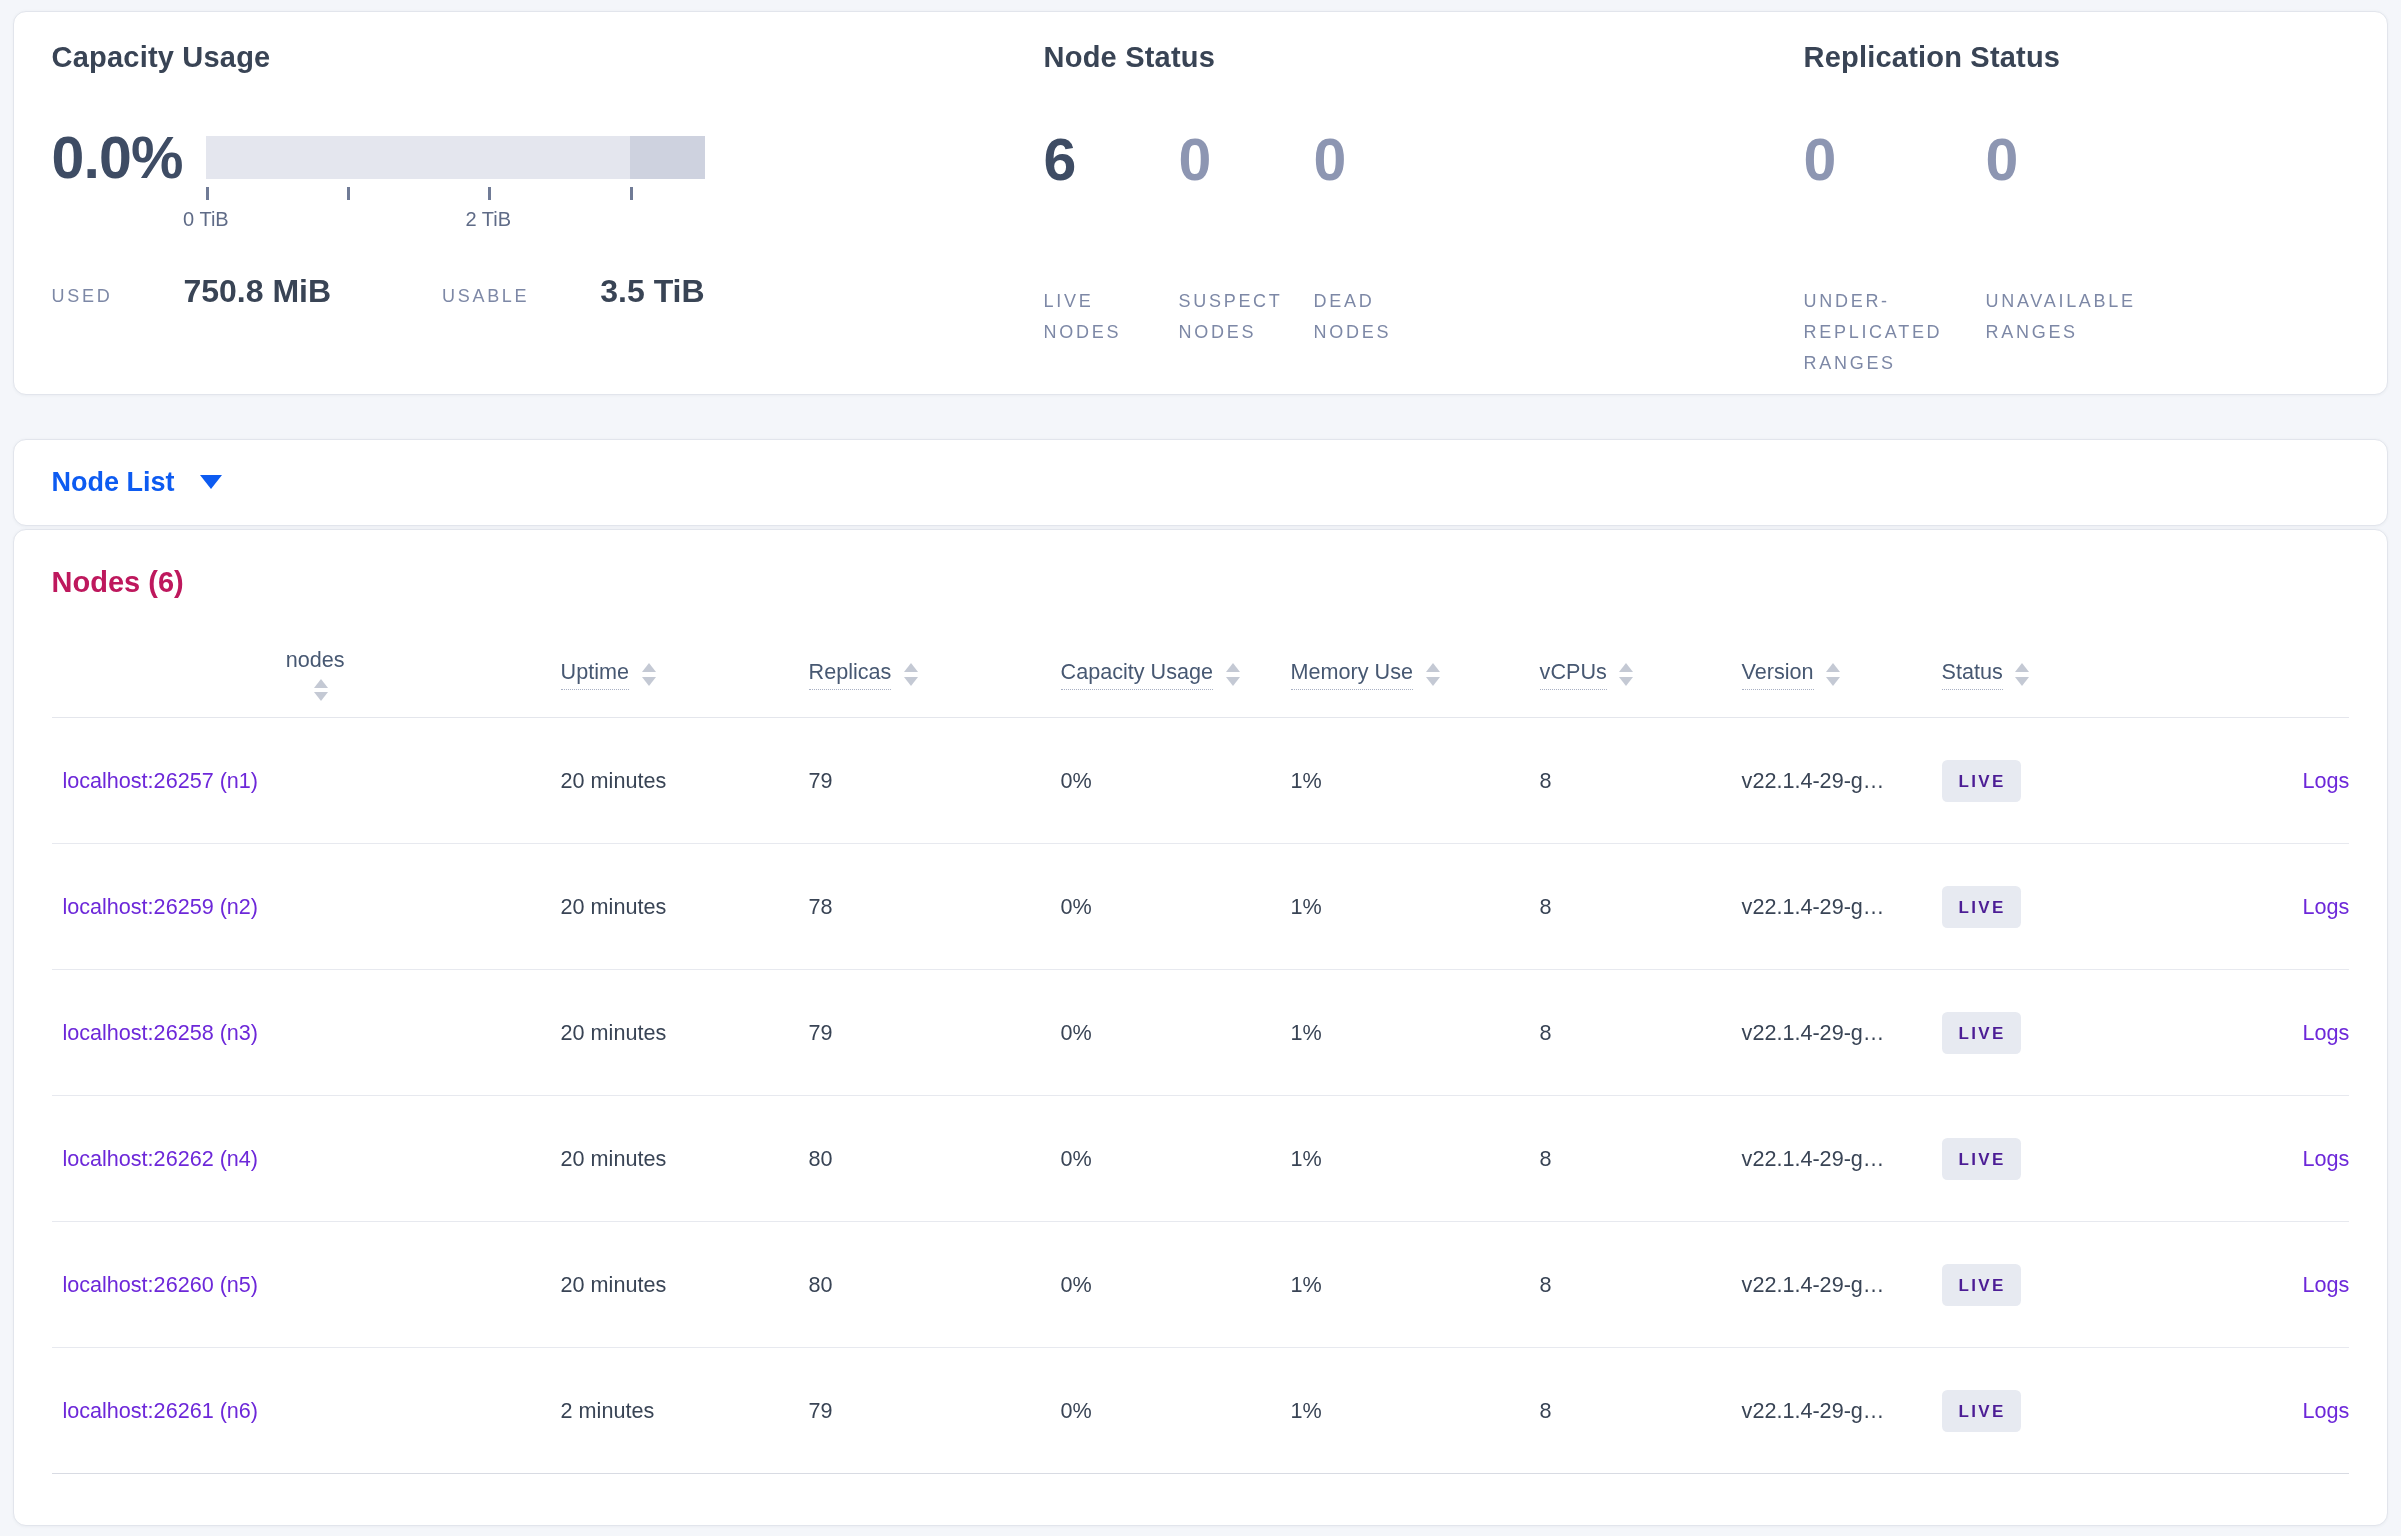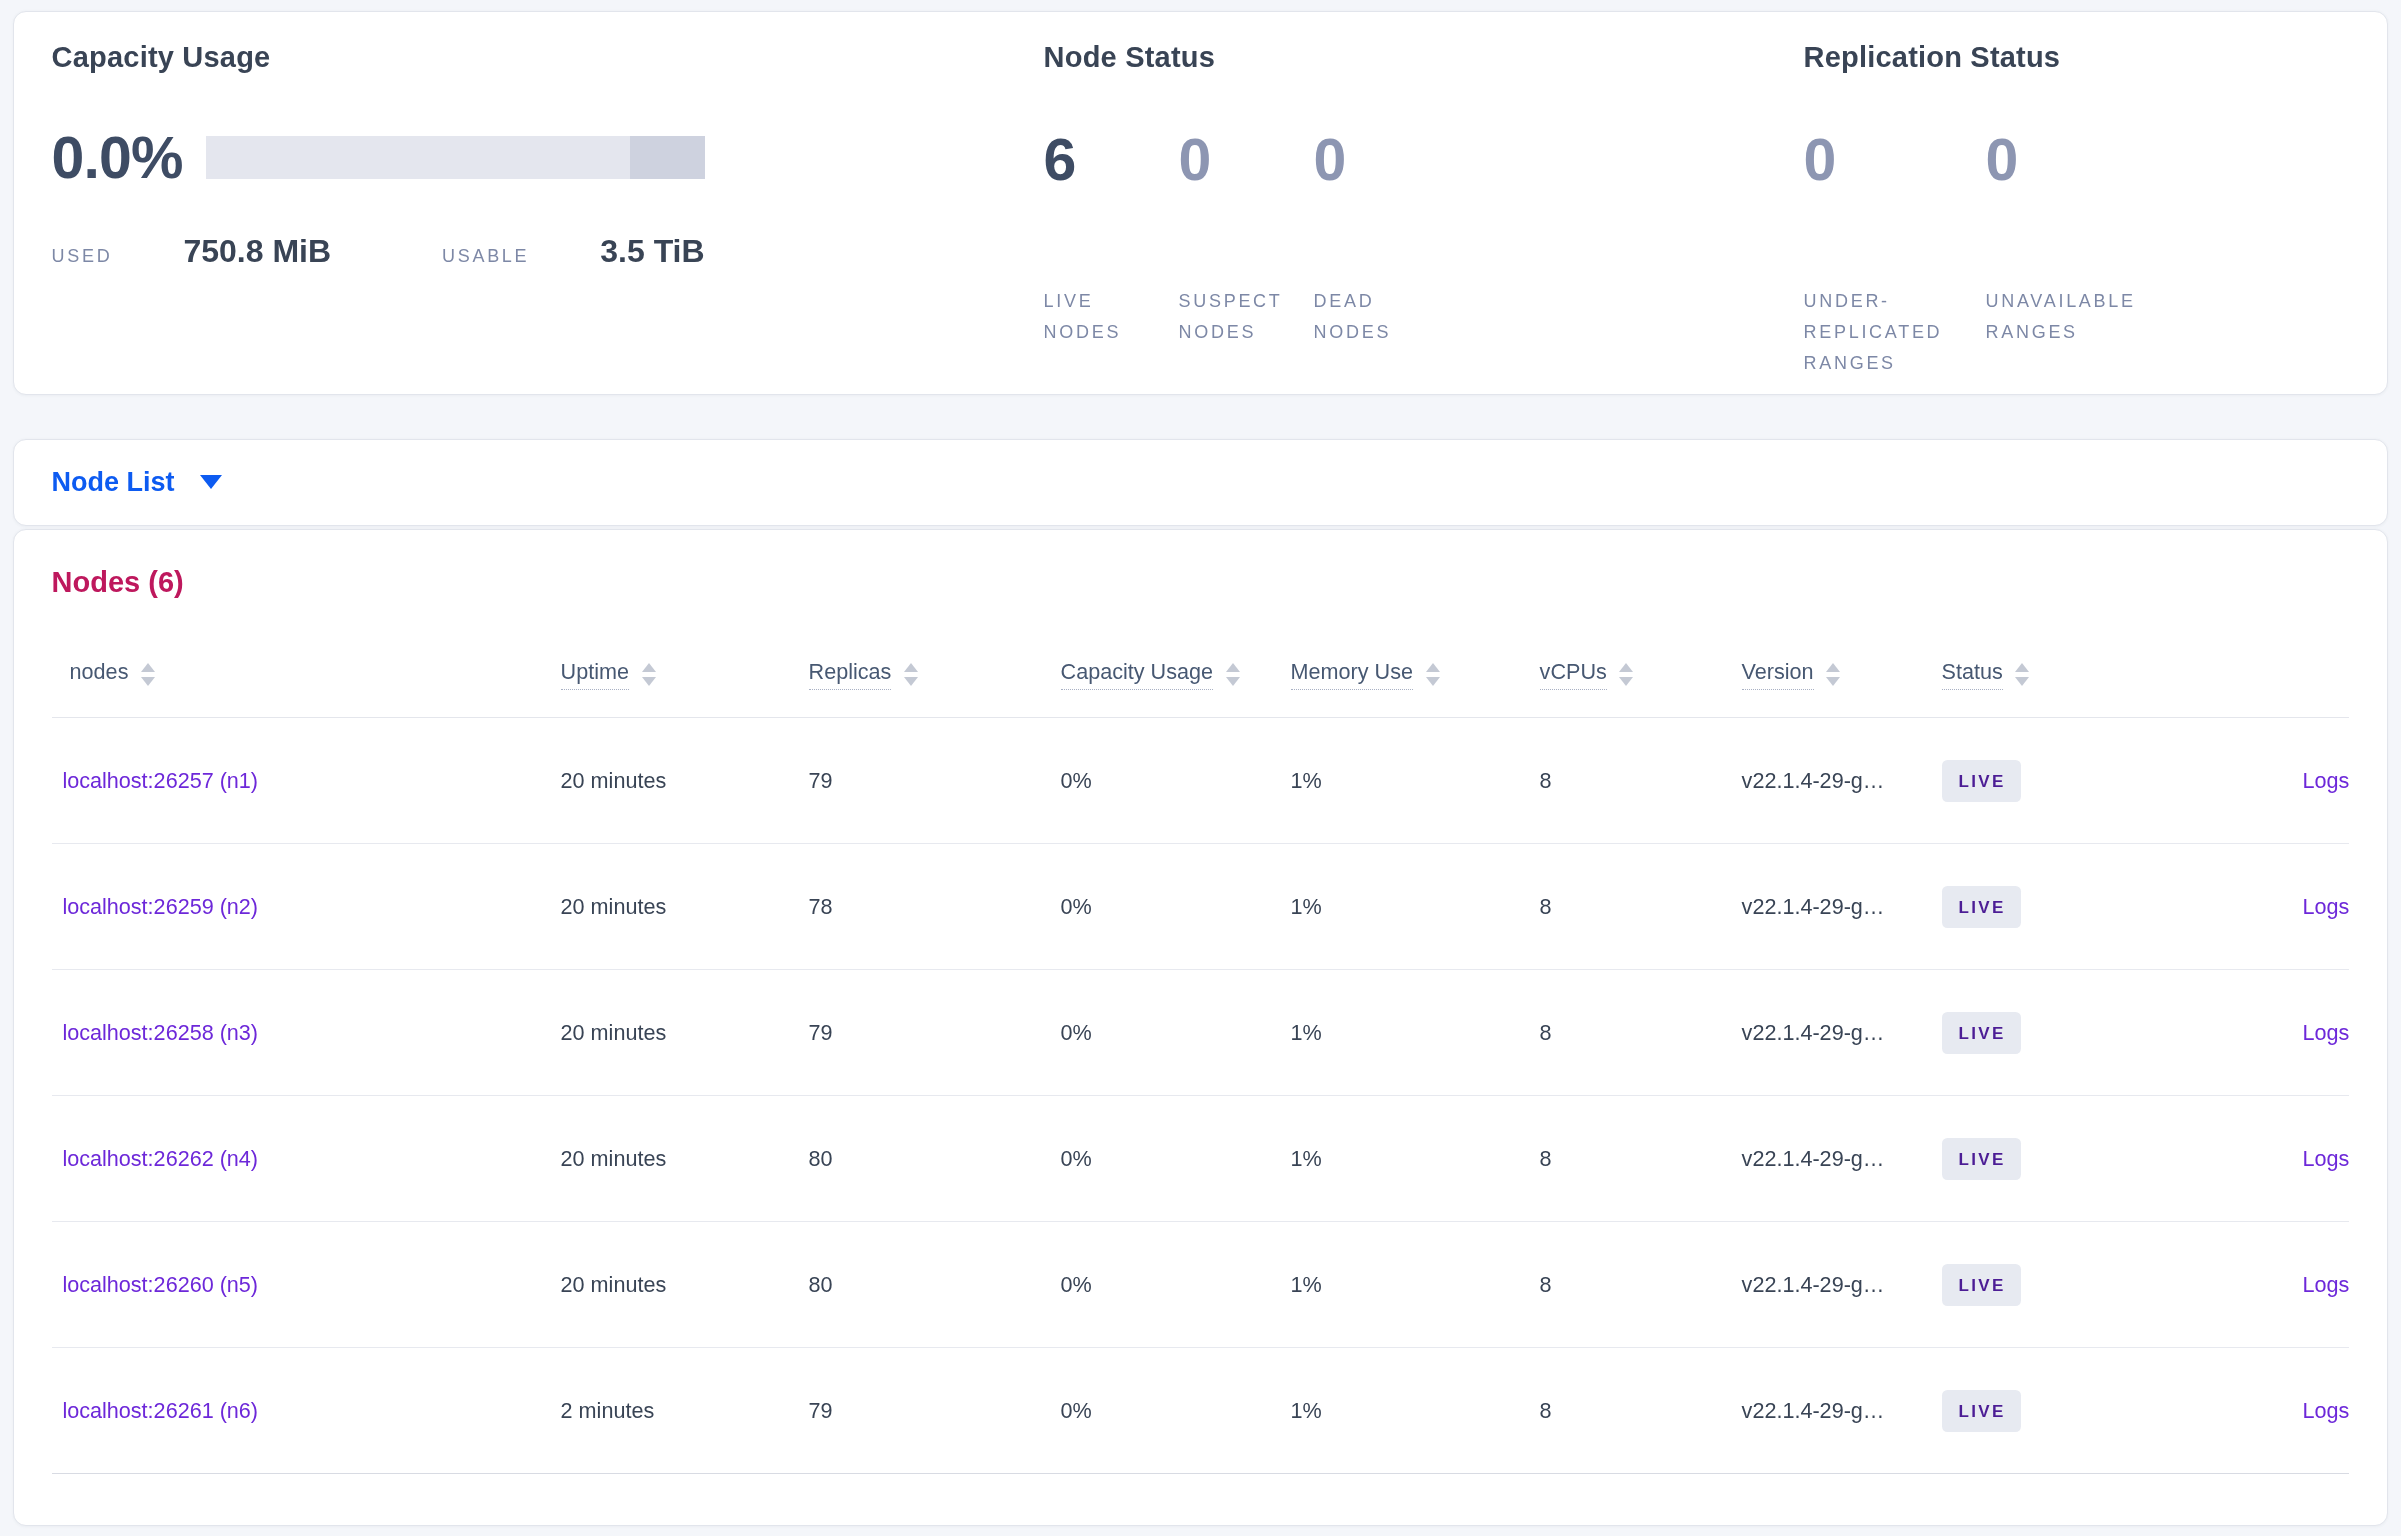--- a/index.html
+++ b/index.html
@@ -40,21 +40,21 @@
   .caret-down { margin-left:25px; width:0; height:0; border-left:11.7px solid transparent; border-right:11.7px solid transparent; border-top:14.4px solid #0d5bf1; }
 
   
   .table-card { margin-top:3.6px; height:997px; padding:0 38px; overflow:hidden; }
   .table-title { padding-top:36px; font-size:29px; font-weight:600; color:#be185d; }
   .grid { display:grid; grid-template-columns:509px 248px 252px 230px 249px 202px 200px 212px 1fr; align-items:center; }
   .thead { margin-top:32px; height:87px; border-bottom:0.9px solid #e4e6ec; }
   .th { display:inline-flex; align-items:center; font-size:21.6px; color:#475872; cursor:pointer; }
   .th .lbl { padding-bottom:4.5px; border-bottom:1.8px solid transparent; }
   .th.dotted .lbl { border-bottom:1.8px dotted #a9b1c4; }
-  .th.first { padding-left:18px; }
+  .th.first { padding-left:18px;flex-direction:column; }
   .sort { display:inline-flex; flex-direction:column; margin-left:12.6px; row-gap:4.5px; }
   .sort .up { width:0; height:0; border-left:7.2px solid transparent; border-right:7.2px solid transparent; border-bottom:9px solid #c4c9d4; }
   .sort .dn { width:0; height:0; border-left:7.2px solid transparent; border-right:7.2px solid transparent; border-top:9px solid #c4c9d4; }
 
   .trow { height:126px; border-bottom:0.9px solid #e7e9ef; font-size:21.6px; color:#394455; }
   .trow:last-child { border-bottom:1.8px solid #d8dbe3; }
   .cell-node { padding-left:10.8px; }
   a.node-link, a.logs-link { color:#6d28d9; text-decoration:none; font-size:21.6px; cursor:pointer; }
   .cell-logs { text-align:right; }
   .badge { display:inline-block; background:#e7eaf1; color:#4c1d95; font-size:17px; font-weight:700; letter-spacing:2.3px; padding:13.5px 15.3px 11.7px 17px; border-radius:5.4px; line-height:1; }
@@ -67,20 +67,28 @@
   <section class="card summary">
 
     <div class="sec sec-capacity">
       <h2>Capacity Usage</h2>
       <div class="cap-row">
         <span class="cap-pct">0.0%</span>
         <div class="cap-bar">
           <div class="cap-track">
             <div class="cap-track-dark" style="width: 15%;"></div>
           </div>
+          <div class="cap-ticks">
+              <i class="cap-tick" style="left: 0%;"></i>
+              <span class="cap-label" style="left: 0%;">0 TiB</span>
+              <i class="cap-tick" style="left: 28.3%;"></i>
+              <i class="cap-tick" style="left: 56.6%;"></i>
+              <span class="cap-label" style="left: 56.6%;">2 TiB</span>
+              <i class="cap-tick" style="left: 85%;"></i>
+            </div>
         </div>
       </div>
       <div class="cap-stats">
         <span class="caps-label">USED</span>
         <span class="cap-value">750.8 MiB</span>
         <span class="caps-label gap-usable">USABLE</span>
         <span class="cap-value">3.5 TiB</span>
       </div>
     </div>
 

